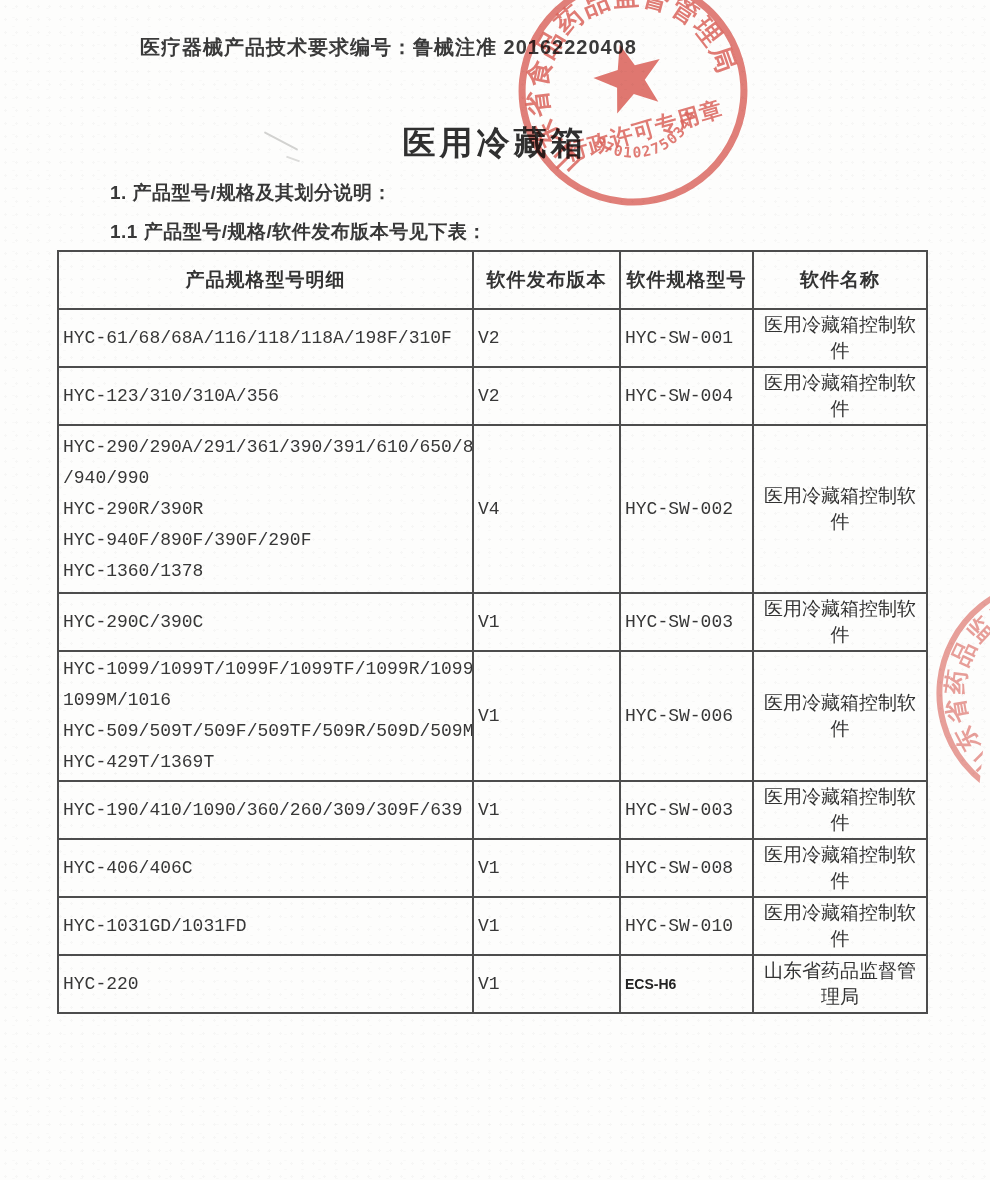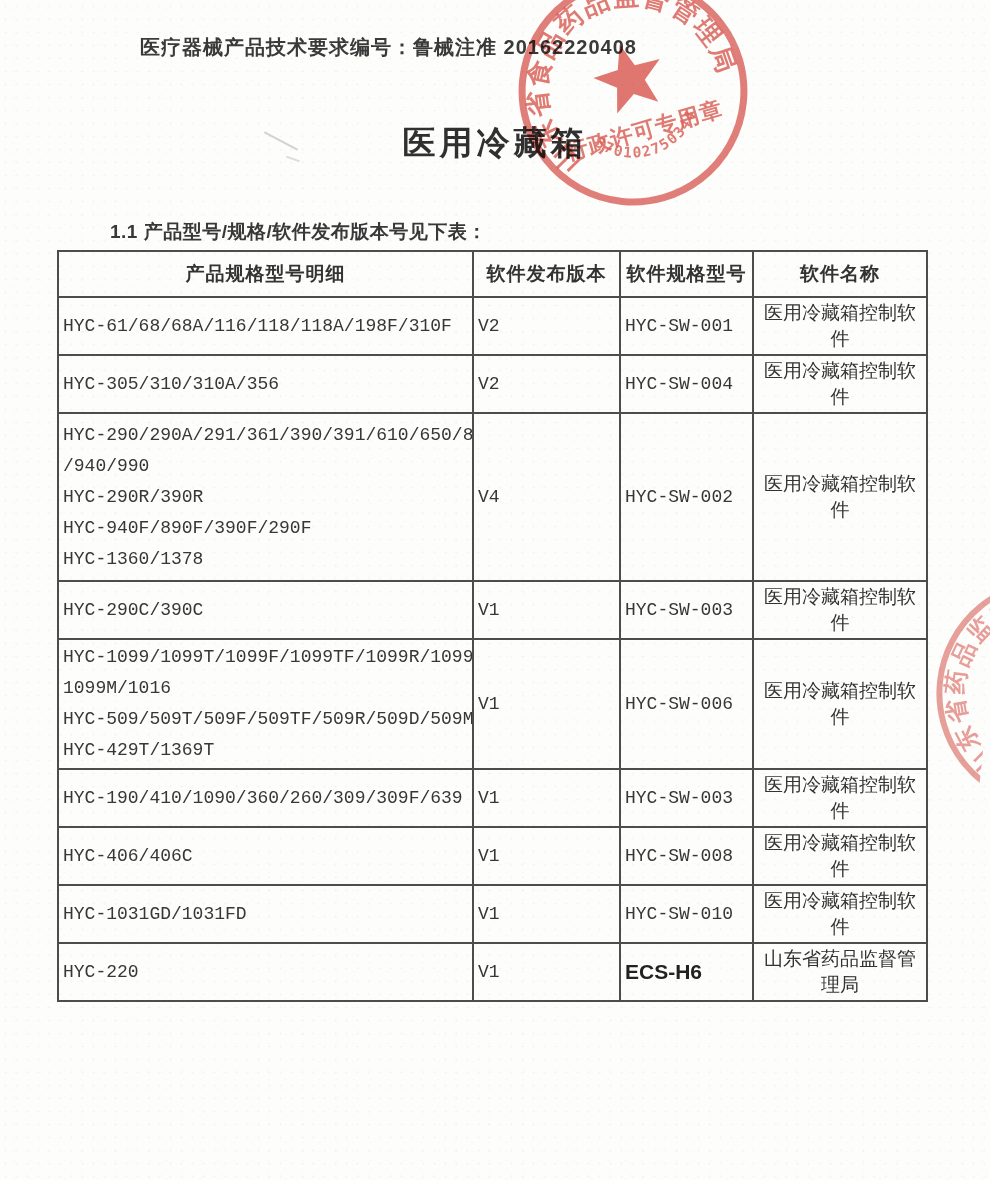--- a/index.html
+++ b/index.html
@@ -65,21 +65,21 @@
   td.c-models{
     font-family:"Liberation Mono","DejaVu Sans Mono",monospace;
     font-size:18px;color:#373737;text-align:left;padding-left:5px;
   }
   td.c-models div{line-height:31px;white-space:nowrap;}
   td.c-ver, td.c-sw{
     font-family:"Liberation Mono","DejaVu Sans Mono",monospace;
     font-size:18px;color:#373737;
   }
   td.c-sw.ecs{
-    font-family:"Liberation Sans",sans-serif;font-weight:700;font-size:21px;color:#222;
+    font-family:"Liberation Sans",sans-serif;font-weight:700;font-size:14px;color:#222;
   }
   td.c-name{
     font-size:19px;color:#333;text-align:center;line-height:26px;margin-top:20px;
   }
   
   .seal{
     position:absolute;top:-30px;left:512px;width:242px;height:242px;
     transform:rotate(-16deg);
     opacity:0.85;
     mix-blend-mode:multiply;
@@ -99,47 +99,48 @@
 
 <div class="page">
 
   <div class="doc-number">医疗器械产品技术要求编号：鲁械注准 20162220408</div>
 
   <div class="title">医用冷藏箱</div>
 
   <div class="scratch"></div>
   <div class="scratch2"></div>
 
+  <div class="section s1">1.  产品型号/规格及其划分说明：</div>
   <div class="section s11">1.1 产品型号/规格/软件发布版本号见下表：</div>
 
   <table class="spec">
     <colgroup>
         <col class="c1">
         <col class="c2">
         <col class="c3">
         <col class="c4">
       </colgroup>
     <tbody>
-        <tr style="height:46px">
+        <tr style="height:58px">
       <th>产品规格型号明细</th>
       <th>软件发布版本</th>
       <th>软件规格型号</th>
       <th>软件名称</th>
     </tr>
     <tr style="height:54px">
       <td class="c-models">
             <div>HYC-61/68/68A/116/118/118A/198F/310F</div>
           </td>
       <td class="c-ver">V2</td>
       <td class="c-sw">HYC-SW-001</td>
       <td class="c-name">医用冷藏箱控制软件</td>
     </tr>
     <tr style="height:52px">
       <td class="c-models">
-            <div>HYC-305/310/310A/356</div>
+            <div>HYC-123/310/310A/356</div>
           </td>
       <td class="c-ver">V2</td>
       <td class="c-sw">HYC-SW-004</td>
       <td class="c-name">医用冷藏箱控制软件</td>
     </tr>
     <tr style="height:168px">
       <td class="c-models">
         <div>HYC-290/290A/291/361/390/391/610/650/890</div>
         <div>/940/990</div>
         <div>HYC-290R/390R</div>

